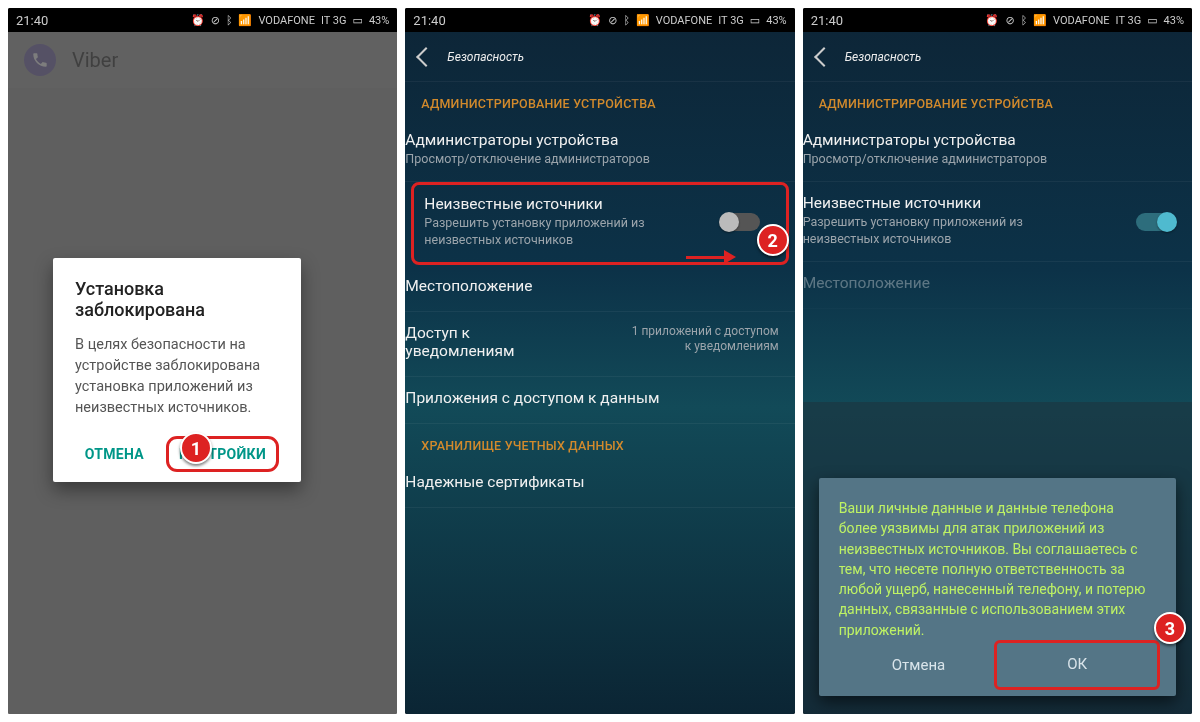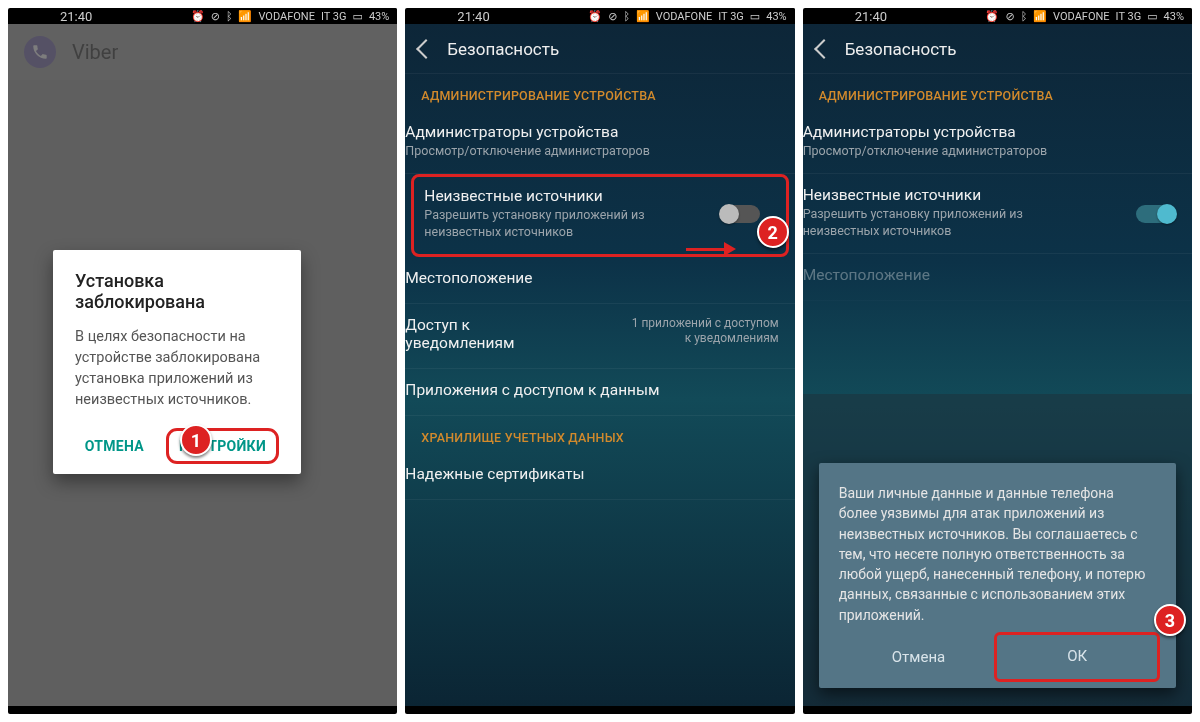--- a/index.html
+++ b/index.html
@@ -1,41 +1,41 @@
 <!DOCTYPE html>
 <html><head>
   <meta charset="utf-8">
   <style>
     * { margin: 0; padding: 0; box-sizing: border-box; font-family: Roboto, Arial, sans-serif; }
     body { background: #fff; width: 1200px; height: 722px; display: flex; gap: 8px; padding: 8px; }
     .phone { width: 391px; height: 706px; background: #000; position: relative; overflow: hidden; border-radius: 2px; }
 
     
-    .status-bar { height: 16px; background: #000; display: flex; align-items: center; padding: 0 8px; color: #ccc; font-size: 12px; justify-content: space-between; margin-left: 44px; }
+    .status-bar { height: 24px; background: #000; display: flex; align-items: center; padding: 0 8px; color: #ccc; font-size: 12px; justify-content: space-between; }
     .status-left { font-size: 13px; }
     .status-right { display: flex; align-items: center; gap: 6px; font-size: 11px; }
 
     
     .p1-content { background: #999; height: calc(100% - 24px); position: relative; }
     .p1-header { height: 56px; background: #a0a0a0; display: flex; align-items: center; padding: 0 16px; gap: 16px; }
     .viber-icon { width: 32px; height: 32px; background: #7a6bb0; border-radius: 50%; display: flex; align-items: center; justify-content: center; color: #fff; }
     .viber-title { font-size: 20px; color: #333; }
     .p1-dim { position: absolute; inset: 0; background: rgba(70,70,70,0.7); }
     .dialog1 { position: absolute; left: 45px; top: 226px; width: 248px; background: #fff; border-radius: 2px; padding: 20px 22px 10px; box-shadow: 0 8px 18px rgba(0,0,0,0.4); }
     .dialog1-title { font-size: 18px; font-weight: 500; color: #222; margin-bottom: 14px; }
     .dialog1-body { font-size: 14.5px; color: #555; line-height: 1.45; margin-bottom: 18px; }
     .dialog1-actions { display: flex; justify-content: flex-end; gap: 10px; }
     .flat-btn { background: transparent; border: none; color: #009688; font-size: 14px; font-weight: 700; padding: 10px 12px; cursor: pointer; letter-spacing: 0.3px; }
     .btn-highlight1 { border: 3px solid #d22; border-radius: 11px; padding: 6px 10px; }
 
     
     .settings-bg { height: calc(100% - 24px); background: linear-gradient(180deg,#0d2638 0%,#0c3248 35%,#124a58 55%,#0b2534 100%); position: relative; color: #e8e8e8; }
     .settings-header { height: 50px; display: flex; align-items: center; padding: 0 14px; gap: 14px; border-bottom: 1px solid rgba(255,255,255,0.05); }
     .back-chev { width: 14px; height: 14px; border-left: 2px solid #ccc; border-bottom: 2px solid #ccc; transform: rotate(45deg); display:inline-block; }
-    .settings-title { font-size: 17px; color: #eee; }
+    .settings-title { font-size: 12px; color: #eee; font-style: italic; }
     .section-label { color: #d28a2c; font-size: 12.5px; font-weight: 500; padding: 14px 16px 8px; letter-spacing: 0.2px; }
     .item { padding: 12px 0 14px; border-bottom: 1px solid rgba(255,255,255,0.05); position: relative; }
     .item-title { font-size: 15.5px; color: #f0f0f0; margin-bottom: 2px; }
     .item-sub { font-size: 12.5px; color: #9ba4ab; line-height: 1.3; }
     .item-sub-right { position: absolute; right: 16px; top: 12px; text-align: right; font-size: 12px; color: #9ba4ab; line-height: 1.3; }
     .toggle { position: absolute; right: 16px; top: 50%; transform: translateY(-50%); width: 40px; height: 18px; background: #555; border-radius: 10px; }
     .toggle::after { content: ""; position: absolute; width: 20px; height: 20px; background: #bbb; border-radius: 50%; top: -1px; left: -1px; box-shadow: 0 1px 2px rgba(0,0,0,0.4); }
     .toggle-on::after { left: auto; right: -1px; background: #4fbacf; }
     .toggle-on { background: #2d6d7c; }
     .dimmed { opacity: 0.35; }
@@ -43,21 +43,21 @@
     .box-highlight2 { border: 3px solid #d22; border-radius: 8px; margin: 0 6px; padding: 10px 10px 14px; position: relative; }
     .arrow-right { position: absolute; right: 52px; bottom: -2px; width: 48px; height: 14px; }
     .arrow-right::before { content: ""; position: absolute; left: 0; top: 6px; width: 38px; height: 3px; background: #d22; }
     .arrow-right::after { content: ""; position: absolute; right: -2px; top: 0; width: 0; height: 0; border-left: 12px solid #d22; border-top: 7px solid transparent; border-bottom: 7px solid transparent; }
 
     .marker { position: absolute; width: 32px; height: 32px; background: #d22; border: 2px solid #fff; border-radius: 50%; color: #fff; font-size: 18px; font-weight: 700; display: flex; align-items: center; justify-content: center; box-shadow: 0 2px 3px rgba(0,0,0,0.5); z-index: 10; }
 
     
     .p3-dim { position: absolute; left: 0; right: 0; top: 370px; bottom: 0; background: rgba(30,50,60,0.55); }
     .dialog3 { position: absolute; left: 16px; right: 16px; bottom: 18px; background: #547586; border-radius: 2px; padding: 20px 20px 10px; box-shadow: 0 6px 16px rgba(0,0,0,0.55); }
-    .dialog3-body { font-size: 14px; color: #e5e5e5; line-height: 1.45; margin-bottom: 11px; }
+    .dialog3-body { font-size: 14px; color: #bef264; line-height: 1.45; margin-bottom: 4px; }
     .dialog3-actions { display: flex; }
     .dialog3-btn { flex: 1; text-align: center; color: #d9e4ea; font-size: 15px; padding: 12px 0; cursor: pointer; }
     .btn-highlight3 { border: 3px solid #d22; border-radius: 6px; margin: -4px; }
   </style>
 </head>
 <body>
 
 <div class="phone">
   <div class="status-bar">
     <span class="status-left">21:40</span>

